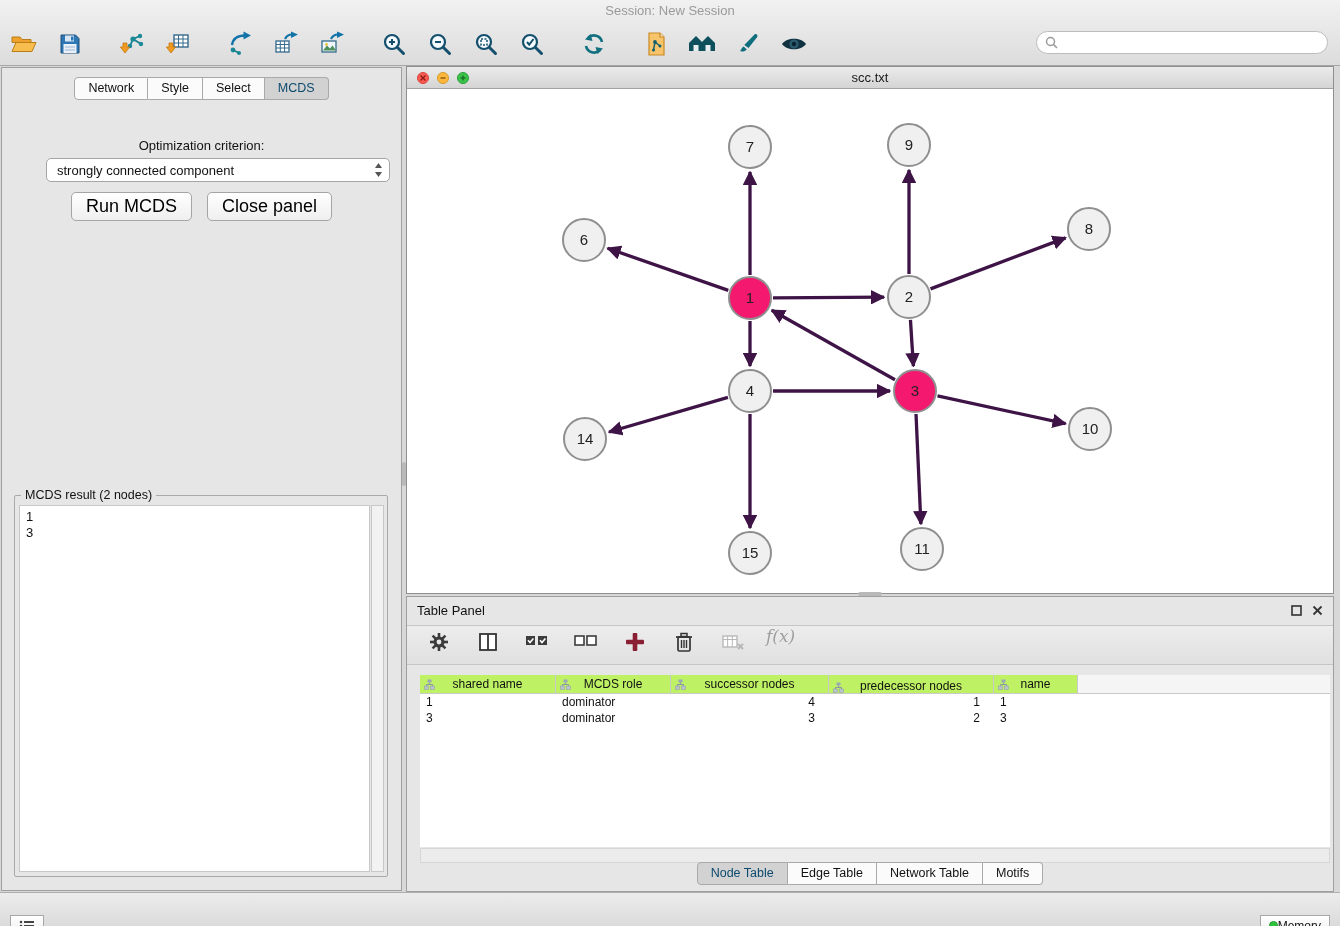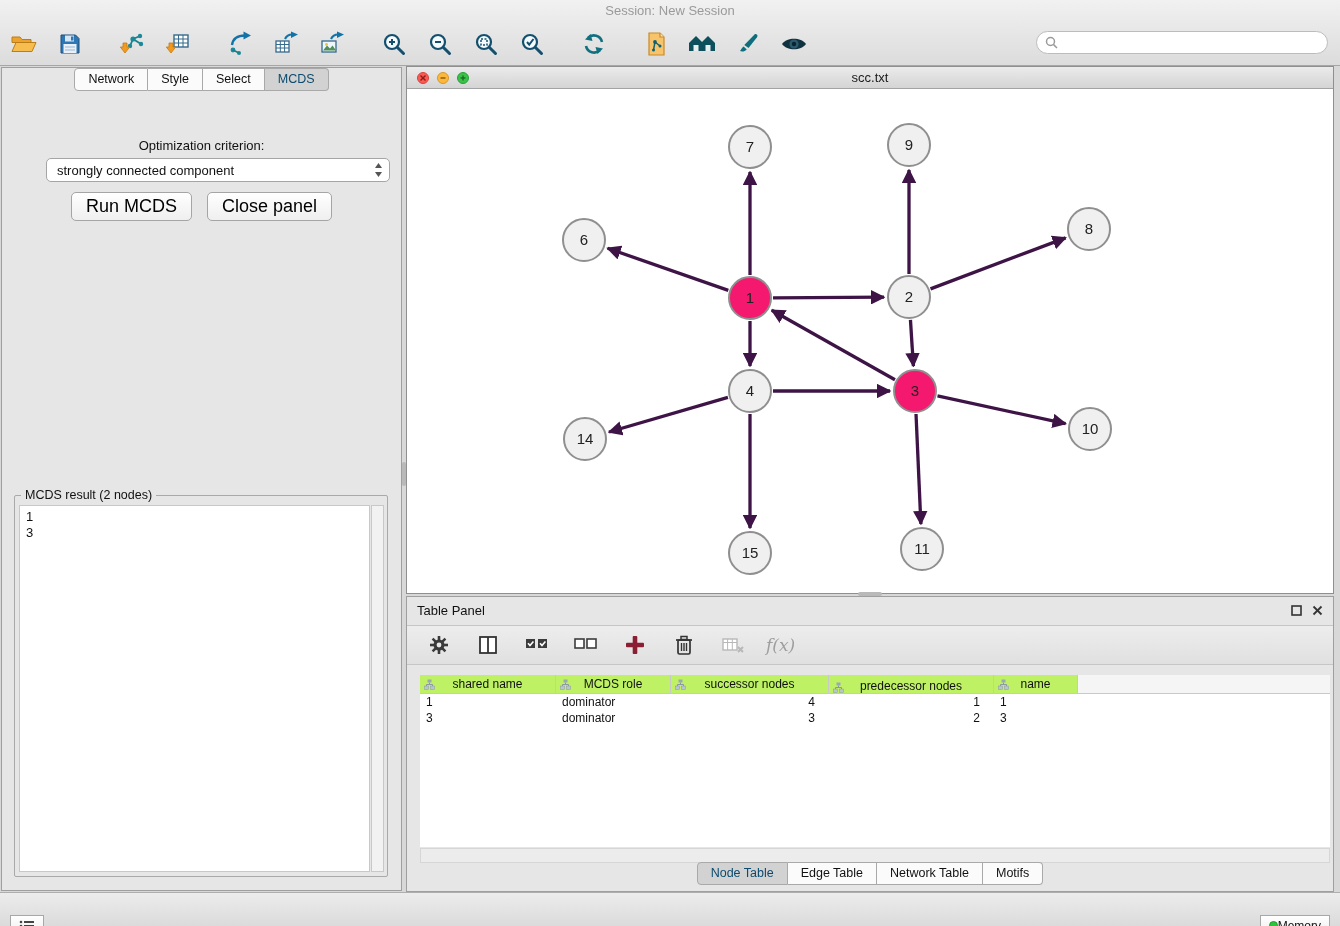--- a/index.html
+++ b/index.html
@@ -16,21 +16,21 @@
   .search-box input{border:none;outline:none;flex:1;font-size:12px;background:transparent;font-family:"Liberation Sans",sans-serif}
 
   
   .panel{position:absolute;background:#e6e6e6;border:1px solid #9f9f9f}
   .panel-header{height:26px;display:flex;align-items:center;padding:0 10px;font-size:13px}
   .panel-header .spacer{flex:1}
   .win-mini-btn{margin-left:10px;cursor:pointer;display:flex;align-items:center}
 
   
   #control-panel{left:1px;top:67px;width:401px;height:824px}
-  .seg-tabs{display:flex;justify-content:center;margin-top:0}
+  .seg-tabs{display:flex;justify-content:center;margin-top:9px}
   .seg-tab{font-size:12.5px;padding:3px 13px;background:#fbfbfb;border:1px solid #a9a9a9;border-left:none;cursor:pointer;line-height:15px}
   .seg-tab:first-child{border-left:1px solid #a9a9a9;border-radius:4px 0 0 4px}
   .seg-tab:last-child{border-radius:0 4px 4px 0}
   .seg-tab.active{background:#d2d2d2;color:#0c4a6e}
   .opt-label{position:absolute;top:70px;left:0;right:0;text-align:center;font-size:13px}
   .dropdown{position:absolute;top:90px;left:44px;width:344px;height:24px;background:#fff;border:1px solid #a5a5a5;border-radius:5px;display:flex;align-items:center;padding-left:10px;font-size:13px;cursor:pointer}
   .dd-arrows{margin-left:auto;padding-right:6px;display:flex;align-items:center}
   .btn-row{position:absolute;top:124px;left:0;right:0;display:flex;justify-content:center;gap:15px}
   .btn{background:linear-gradient(#ffffff,#efefef);border:1px solid #a5a5a5;border-radius:5px;font-size:18px;padding:3px 14px;font-family:"Liberation Sans",sans-serif;cursor:pointer}
   .result-group{position:absolute;left:12px;top:427px;width:374px;height:382px;border:1px solid #a9a9a9;border-radius:2px}
@@ -43,21 +43,21 @@
   .net-titlebar{height:22px;background:linear-gradient(#ebebeb,#d4d4d4);border-bottom:1px solid #a3a3a3;position:relative;display:flex;align-items:center;justify-content:center;font-size:13px;color:#1a1a1a}
   .traffic{position:absolute;left:10px;top:5px;display:flex;gap:8px}
   .light{width:12px;height:12px;border-radius:50%;display:flex;align-items:center;justify-content:center;cursor:pointer}
   .light.red{background:#fc5a52;border:1px solid #d6453d}
   .light.yellow{background:#fdb73c;border:1px solid #d69a2a}
   .light.green{background:#3ac24a;border:1px solid #2aa038}
   .net-canvas{position:absolute;left:0;top:22px;right:0;bottom:0;background:#fff}
 
   
   #table-panel{left:406px;top:596px;width:928px;height:296px}
-  .tbl-toolbar{position:absolute;left:0;top:28px;right:0;height:40px;background:linear-gradient(#ededed,#e0e0e0);border-top:1px solid #c6c6c6;border-bottom:1px solid #c6c6c6;display:flex;align-items:center;padding:0 16px;gap:17px}
+  .tbl-toolbar{position:absolute;left:0;top:28px;right:0;height:40px;background:linear-gradient(#ededed,#e0e0e0);border-top:1px solid #c6c6c6;border-bottom:1px solid #c6c6c6;display:flex;align-items:flex-start;padding:0 16px;gap:17px}
   .fx-label{font-family:"DejaVu Serif",serif;font-style:italic;font-size:17px;color:#9e9e9e;cursor:pointer}
   .tbl-area{position:absolute;left:13px;top:78px;right:3px;bottom:44px;background:#fff;overflow:hidden}
   .thead{display:flex;height:19px;background:#f0f0f0;border-bottom:1px solid #c9c9c9}
   .th{position:relative;display:flex;align-items:center;justify-content:center;font-size:12px;border-right:1px solid #c9c9c9;background:#bef264}
   .th svg{position:absolute;left:4px}
   .th-fill{flex:1;background:#f5f5f5}
   .tr{display:flex;height:16px;font-size:12px}
   .td{line-height:16px;padding:0 6px;white-space:nowrap}
   .tbl-scroll{position:absolute;left:13px;right:3px;bottom:28px;height:15px;background:#ececec;border:1px solid #d6d6d6}
   .tbl-tabs{position:absolute;left:0;right:0;bottom:6px;display:flex;justify-content:center}

